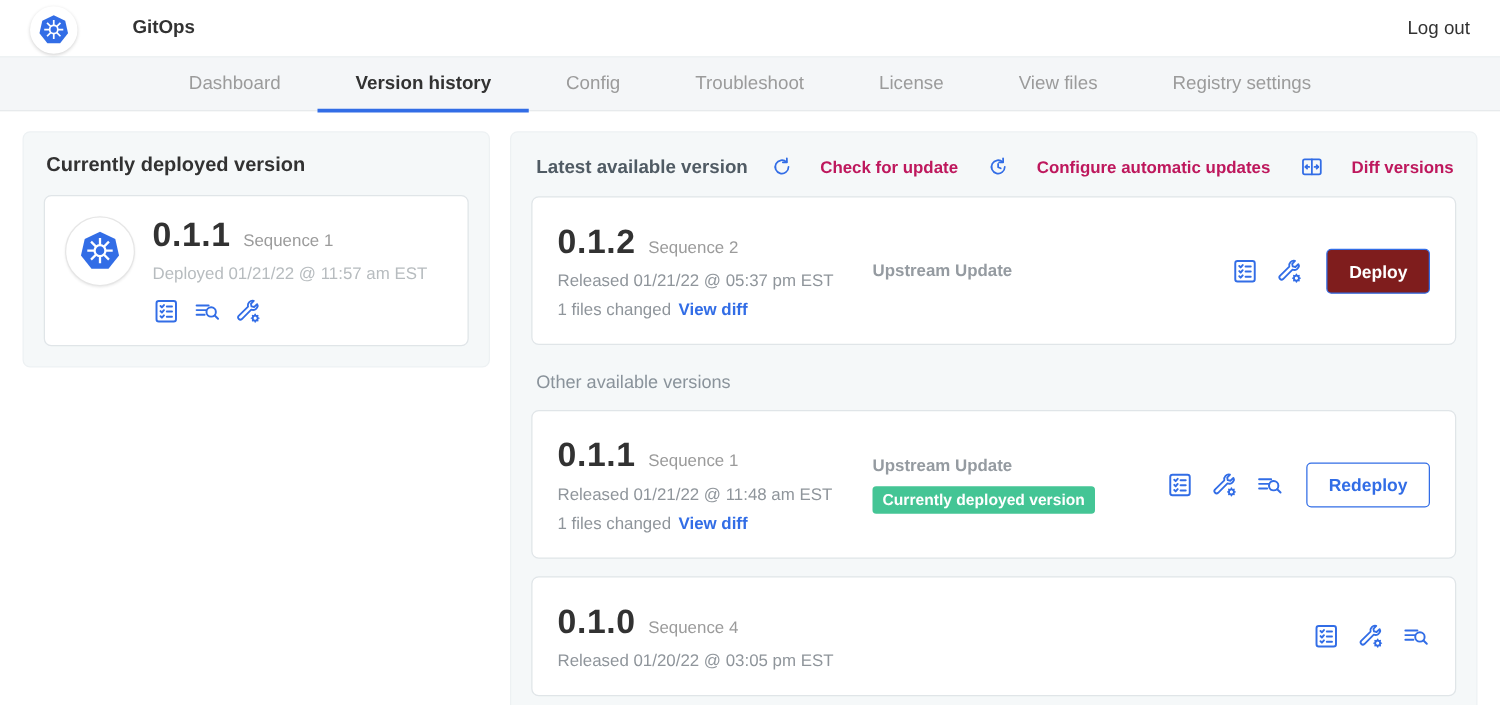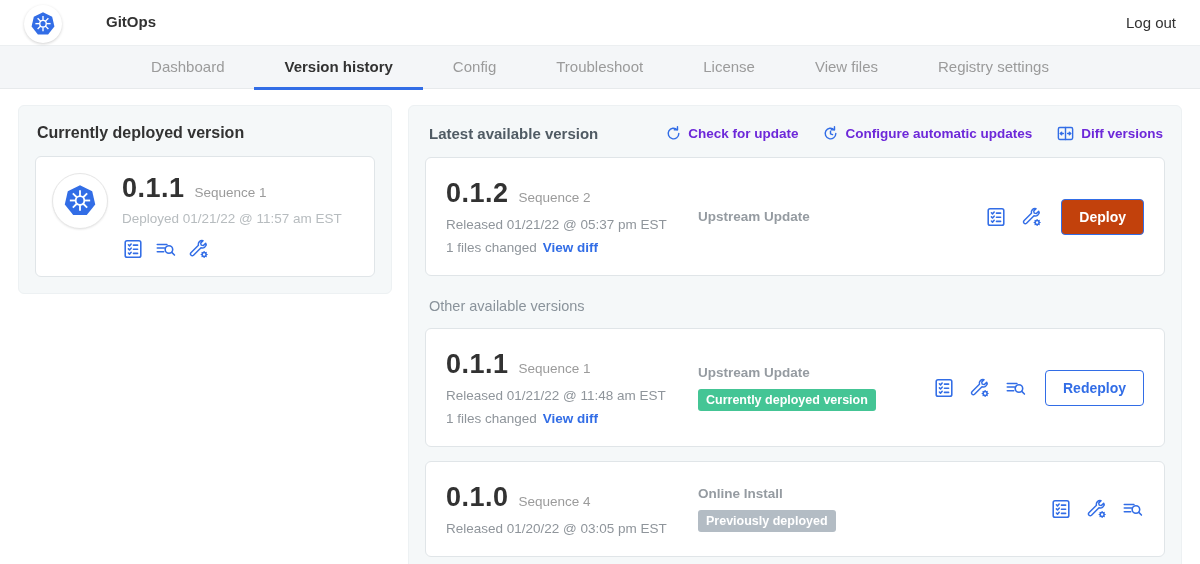--- a/index.html
+++ b/index.html
@@ -81,22 +81,22 @@
   .deployed-ts { font-size: 13.5px; color: #b7bcbf; margin-top: 7px; }
   .released-ts { font-size: 13.5px; color: #8f959b; margin-top: 8px; }
   .icon-row { display: flex; align-items: center; gap: 11px; margin-top: 12px; }
   .icon-btn { display: inline-flex; cursor: pointer; line-height: 0; }
 
   
   .rp-header { display: flex; align-items: center; margin: 2px 2px 4px 4px; }
   .rp-title { font-size: 15px; font-weight: 700; color: #505b64; }
   .rp-actions { margin-left: auto; display: flex; align-items: center; gap: 24px; }
   .action-link {
-    display: flex; align-items: center; gap: 6px;
-    color: #6d28d9; font-size: 13.5px; font-weight: 700; cursor: pointer;
+    display: flex; align-items: center; gap: 22px;
+    color: #be185d; font-size: 13.5px; font-weight: 700; cursor: pointer;
   }
   .action-link svg { display: block; }
 
   .version-card {
     background: #fff; border: 1px solid #e0e5e8; border-radius: 6px;
     margin-top: 14px; padding: 20px; display: flex; align-items: center;
     min-height: 84px;
   }
   .vc-left { width: 252px; flex: none; }
   .files-line { font-size: 13.5px; color: #8f959b; margin-top: 8px; }
@@ -105,21 +105,21 @@
   .source-label { font-size: 13.5px; font-weight: 700; color: #959ba1; }
   .badge {
     color: #fff; font-size: 12.5px; font-weight: 700;
     padding: 4px 8px; border-radius: 3px;
   }
   .vc-right { margin-left: auto; display: flex; align-items: center; gap: 14px; }
   .btn {
     font-family: inherit; font-size: 14px; font-weight: 700;
     padding: 9px 17px; border-radius: 4px; cursor: pointer; margin-left: 4px;
   }
-  .btn-solid { background: #c2410c; border: 1px solid #326de6; color: #fff; }
+  .btn-solid { background: #7f1d1d; border: 1px solid #326de6; color: #fff; }
   .btn-outline { background: #fff; border: 1px solid #326de6; color: #326de6; }
 
   .other-title { font-size: 14.5px; color: #8a939b; margin: 22px 2px 0 4px; }
 </style>
 </head>
 <body>
 
 <div class="header">
   <div class="logo-wrap">
     <svg width="30" height="30" viewBox="0 0 24 24">
@@ -373,24 +373,20 @@
 
   <div class="version-card">
     <div class="vc-left">
       <div class="version-row">
         <span class="version-number">0.1.0</span>
         <span class="sequence-label">Sequence 4</span>
       </div>
       <div class="released-ts">Released 01/20/22 @ 03:05 pm EST</div>
 
     </div>
-    <div class="vc-mid">
-      <span class="source-label">Online Install</span>
-      <span class="badge" style="background: rgb(179, 188, 196);">Previously deployed</span>
-    </div>
     <div class="vc-right">
       <span style="display:flex;align-items:center;gap:14px;">
               <span class="icon-btn">
                 <svg width="22" height="22" viewBox="0 0 24 24" fill="none" stroke="#326de6" stroke-width="1.7" stroke-linecap="round" stroke-linejoin="round">
                   <rect x="3.5" y="3" width="17" height="18" rx="2"></rect>
                   <polyline points="7,7.4 8.2,8.6 10,6.6"></polyline>
                   <line x1="12.5" y1="7.8" x2="17" y2="7.8"></line>
                   <polyline points="7,11.9 8.2,13.1 10,11.1"></polyline>
                   <line x1="12.5" y1="12.3" x2="17" y2="12.3"></line>
                   <polyline points="7,16.4 8.2,17.6 10,15.6"></polyline>

